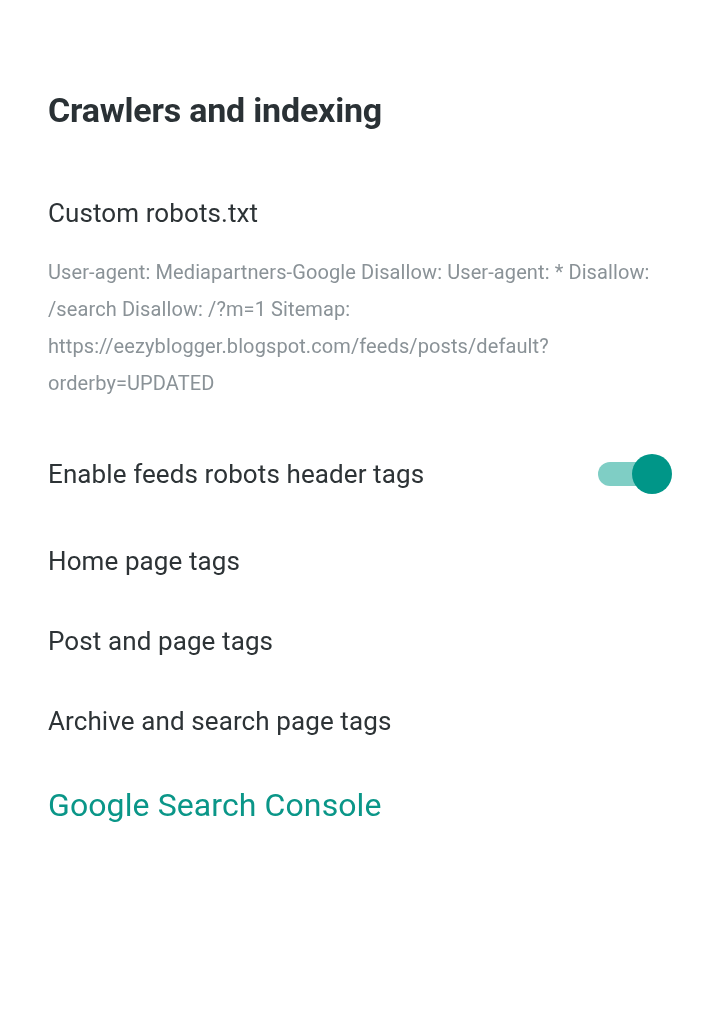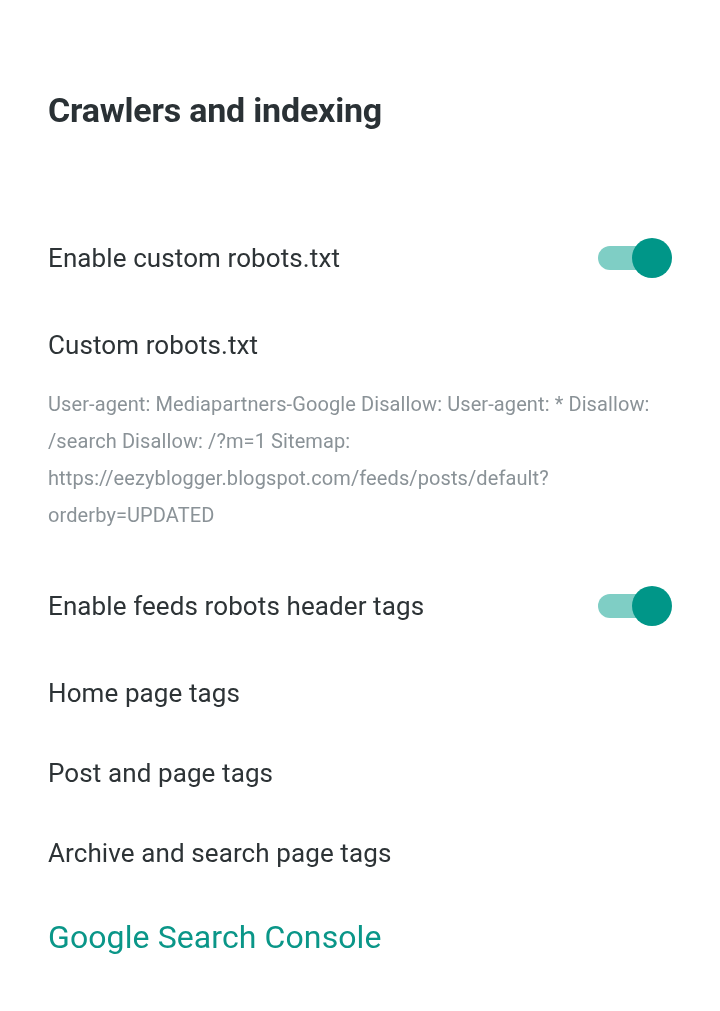--- a/index.html
+++ b/index.html
@@ -10,21 +10,21 @@
     font-family: -apple-system, BlinkMacSystemFont, "Segoe UI", Roboto, "Helvetica Neue", Arial, sans-serif;
     -webkit-font-smoothing: antialiased;
   }
   .container {
     padding: 90px 48px 0 48px;
   }
   .section-title {
     font-size: 34px;
     font-weight: 700;
     color: #2a3135;
-    margin-bottom: 108px;
+    margin-bottom: 68px;
     letter-spacing: -0.2px;
   }
   .row {
     display: flex;
     align-items: center;
     justify-content: space-between;
     margin-bottom: 52px;
   }
   .row-label {
     font-size: 26px;
@@ -91,27 +91,20 @@
     background: #009688;
   }
 </style>
 </head>
 <body>
 
 <div class="container">
 
   <h2 class="section-title">Crawlers and indexing</h2>
 
-  <div class="row">
-    <div class="row-label">Enable custom robots.txt</div>
-    <div class="toggle" aria-checked="true">
-      <div class="toggle-track"></div>
-      <div class="toggle-thumb"></div>
-    </div>
-  </div>
 
   <div class="block">
     <div class="block-title">Custom robots.txt</div>
     <div class="block-body">User-agent: Mediapartners-Google Disallow: User-agent: * Disallow: /search Disallow: /?m=1 Sitemap: https://eezyblogger.blogspot.com/feeds/posts/default?orderby=UPDATED</div>
   </div>
 
   <div class="row">
     <div class="row-label">Enable feeds robots header tags</div>
     <div class="toggle" aria-checked="true">
       <div class="toggle-track"></div>

